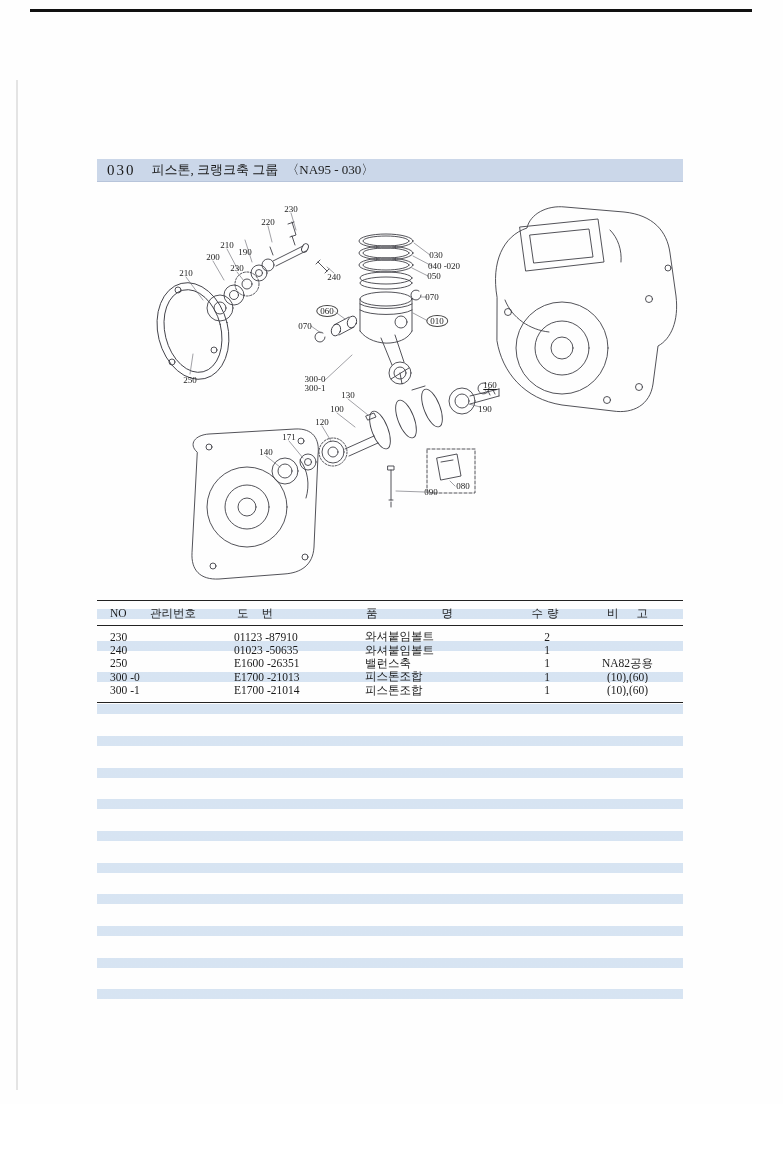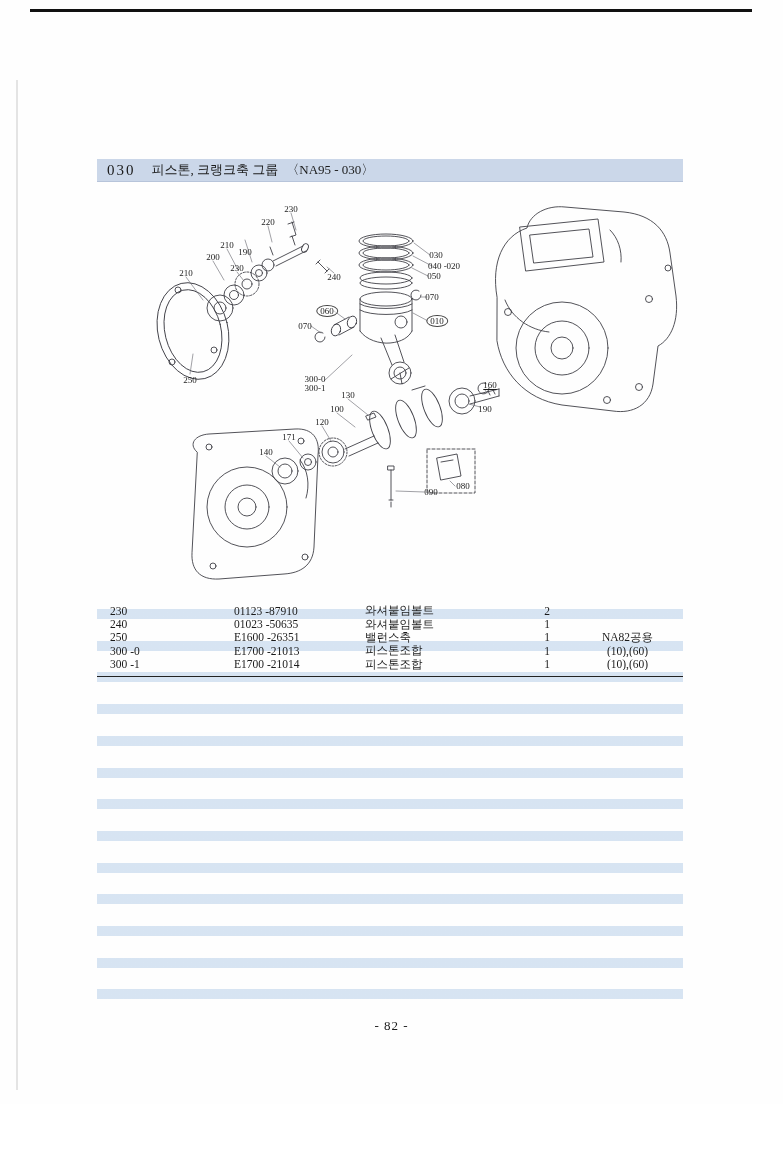--- a/index.html
+++ b/index.html
@@ -219,20 +219,28 @@
       <div class="callout" style="left: 266px; top: 452px;">140</div>
       <div class="callout" style="left: 490px; top: 385px; text-decoration: underline;">160</div>
       <div class="callout" style="left: 485px; top: 409px;">190</div>
       <div class="callout" style="left: 431px; top: 492px;">090</div>
       <div class="callout" style="left: 463px; top: 486px;">080</div>
     </div>
 
   <div class="stripes"></div>
 
   <div class="table">
+    <div class="thead">
+      <div class="tcell h0">NO</div>
+      <div class="tcell h1">관리번호</div>
+      <div class="tcell h2">도번</div>
+      <div class="tcell h3">품명</div>
+      <div class="tcell h4">수량</div>
+      <div class="tcell h5">비고</div>
+    </div>
     <div class="tbody">
         <div class="trow">
           <div class="tcell c0">230</div>
           <div class="tcell c1"></div>
           <div class="tcell c2">01123 -87910</div>
           <div class="tcell c3">와셔붙임볼트</div>
           <div class="tcell c4">2</div>
           <div class="tcell c5"></div>
         </div>
         <div class="trow">
@@ -263,15 +271,14 @@
           <div class="tcell c0">300 -1</div>
           <div class="tcell c1"></div>
           <div class="tcell c2">E1700 -21014</div>
           <div class="tcell c3">피스톤조합</div>
           <div class="tcell c4">1</div>
           <div class="tcell c5">(10),(60)</div>
         </div>
       </div>
   </div>
 
-  <div class="page-num">- 82 -</div>
 
 </div>
 
 </body></html>

